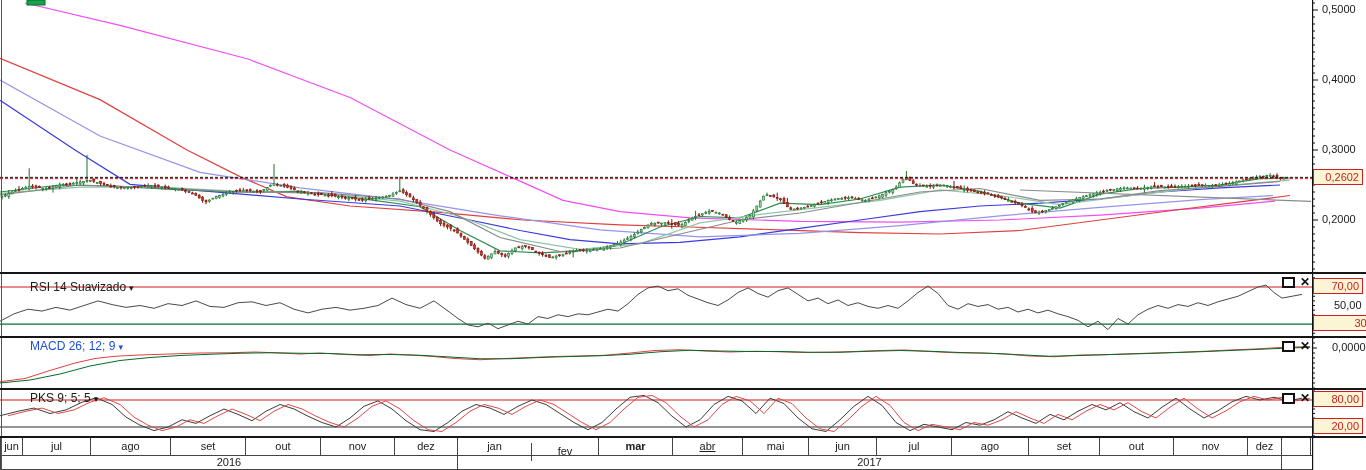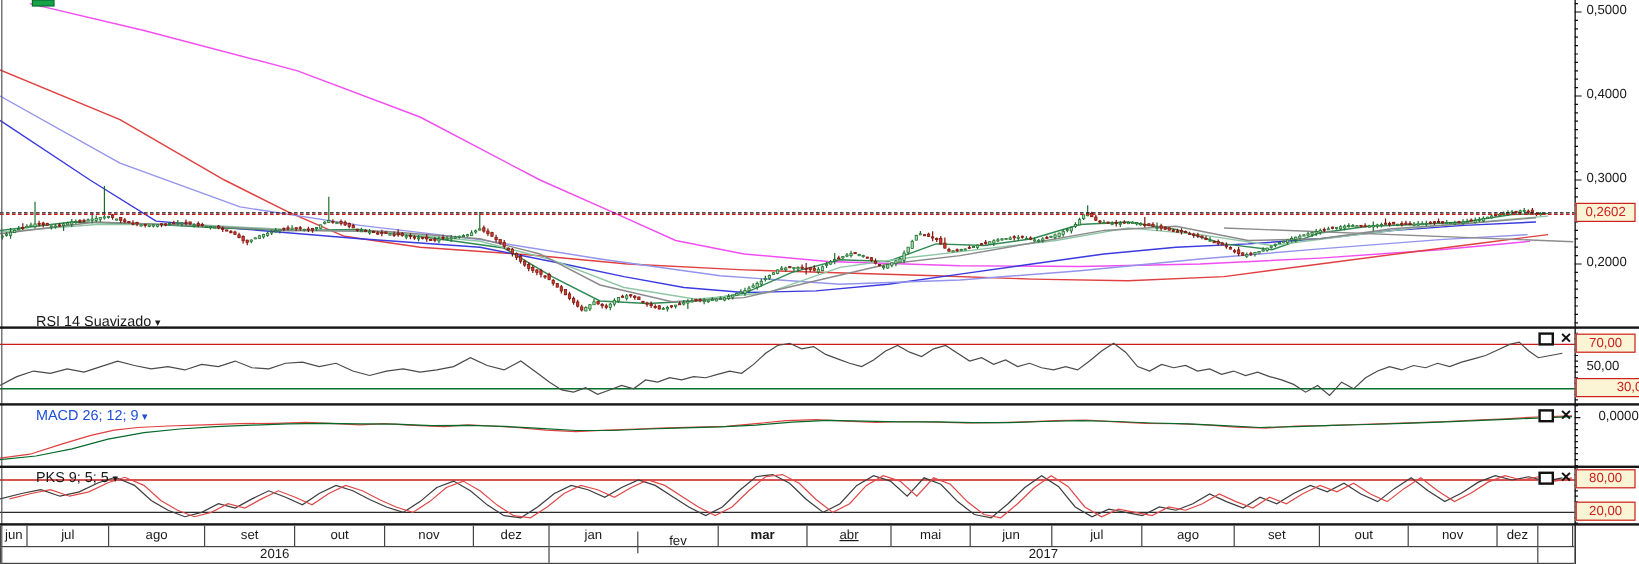--- a/index.html
+++ b/index.html
@@ -6,21 +6,21 @@
   #stage{position:relative;width:1366px;height:470px;background:#fff;overflow:hidden;
          font-family:"Liberation Sans",sans-serif;color:#1a1a1a;}
   svg{position:absolute;left:0;display:block;}
   .panel-label{position:absolute;left:30px;font-size:12px;white-space:nowrap;z-index:6;}
   .caret{font-size:9px;margin-left:3px;}
   .win-btns{position:absolute;left:1282px;width:28px;height:13px;z-index:7;display:flex;align-items:center;gap:5px;}
   .btn-restore{width:9px;height:7px;border:2px solid #111;background:#fff;cursor:pointer;}
   .btn-close{font-size:12px;font-weight:bold;color:#111;line-height:11px;cursor:pointer;}
   .tick-label{position:absolute;left:1322px;font-size:11px;color:#1a1a1a;z-index:6;white-space:nowrap;}
   .box-label{position:absolute;left:1313px;width:42px;font-size:11px;color:#cc2020;background:#fbf4d5;
-             border:1px solid #cc2020;padding:1px 3px;text-align:center;z-index:6;white-space:nowrap;}
+             border:1px solid #cc2020;padding:1px 3px;text-align:right;z-index:6;white-space:nowrap;}
   .divider{position:absolute;left:0;width:1366px;height:2px;background:#161616;z-index:5;}
   .hline-thin{position:absolute;left:0;width:1312px;height:1px;background:#444;z-index:4;}
   .left-border{position:absolute;left:1px;top:0;width:1px;height:470px;background:#555;z-index:5;}
   .cell{position:absolute;border-left:1px solid #444;box-sizing:border-box;
         font-size:11px;text-align:center;overflow:hidden;z-index:5;line-height:17px;}
 </style>
 </head>
 <body>
 
 <div id="stage">
@@ -889,21 +889,21 @@
       <line x1="0" y1="338" x2="3" y2="338" stroke="#111" stroke-width="1"></line>
     </svg>
 
   <div class="divider" style="top:272px"></div>
   <div class="divider" style="top:336px"></div>
   <div class="divider" style="top:388px"></div>
   <div class="divider" style="top:436px"></div>
   <div class="hline-thin" style="top:455px"></div>
   <div class="hline-thin" style="top:469px"></div>
 
-  <div class="panel-label" style="top:261px">
+  <div class="panel-label" style="top:280px">
     <span>RSI 14 Suavizado</span><span class="caret">▾</span>
   </div>
   <div class="panel-label" style="top:339px;color:#1d4ed8">
     <span>MACD 26; 12; 9</span><span class="caret">▾</span>
   </div>
   <div class="panel-label" style="top:391px">
     <span>PKS 9; 5; 5</span><span class="caret">▾</span>
   </div>
 
   <div class="box-label" style="top:169px">0,2602</div>
@@ -933,21 +933,21 @@
       <div class="cell" style="left: 0px; width: 457px; top: 456px; height: 13px; line-height: 13px;">2016</div>
       <div class="cell" style="left: 457px; width: 824px; top: 456px; height: 13px; line-height: 13px;">2017</div>
       <div class="cell" style="left: 1281px; width: 30px; top: 456px; height: 13px; line-height: 13px;"></div>
     </div>
   <div id="overlay">
       <div class="tick-label" style="top: 3.01px;">0,5000</div>
       <div class="tick-label" style="top: 73.01px;">0,4000</div>
       <div class="tick-label" style="top: 143.01px;">0,3000</div>
       <div class="tick-label" style="top: 213.01px;">0,2000</div>
       <div class="box-label" style="top: 277.986px;">70,00</div>
-      <div class="tick-label" style="top: 298.509px;">50,00</div>
+      <div class="tick-label" style="top: 298.509px; margin-left: 12px;">50,00</div>
       <div class="box-label" style="top: 315.033px; padding-left: 26px;">30,00</div>
       <div class="win-btns" style="top: 276px;">
         <div class="btn-restore"></div>
         <div class="btn-close">✕</div>
       </div>
       <div class="tick-label" style="top: 341px; padding-left: 10px;">0,0000</div>
       <div class="win-btns" style="top: 340px;">
         <div class="btn-restore"></div>
         <div class="btn-close">✕</div>
       </div>

